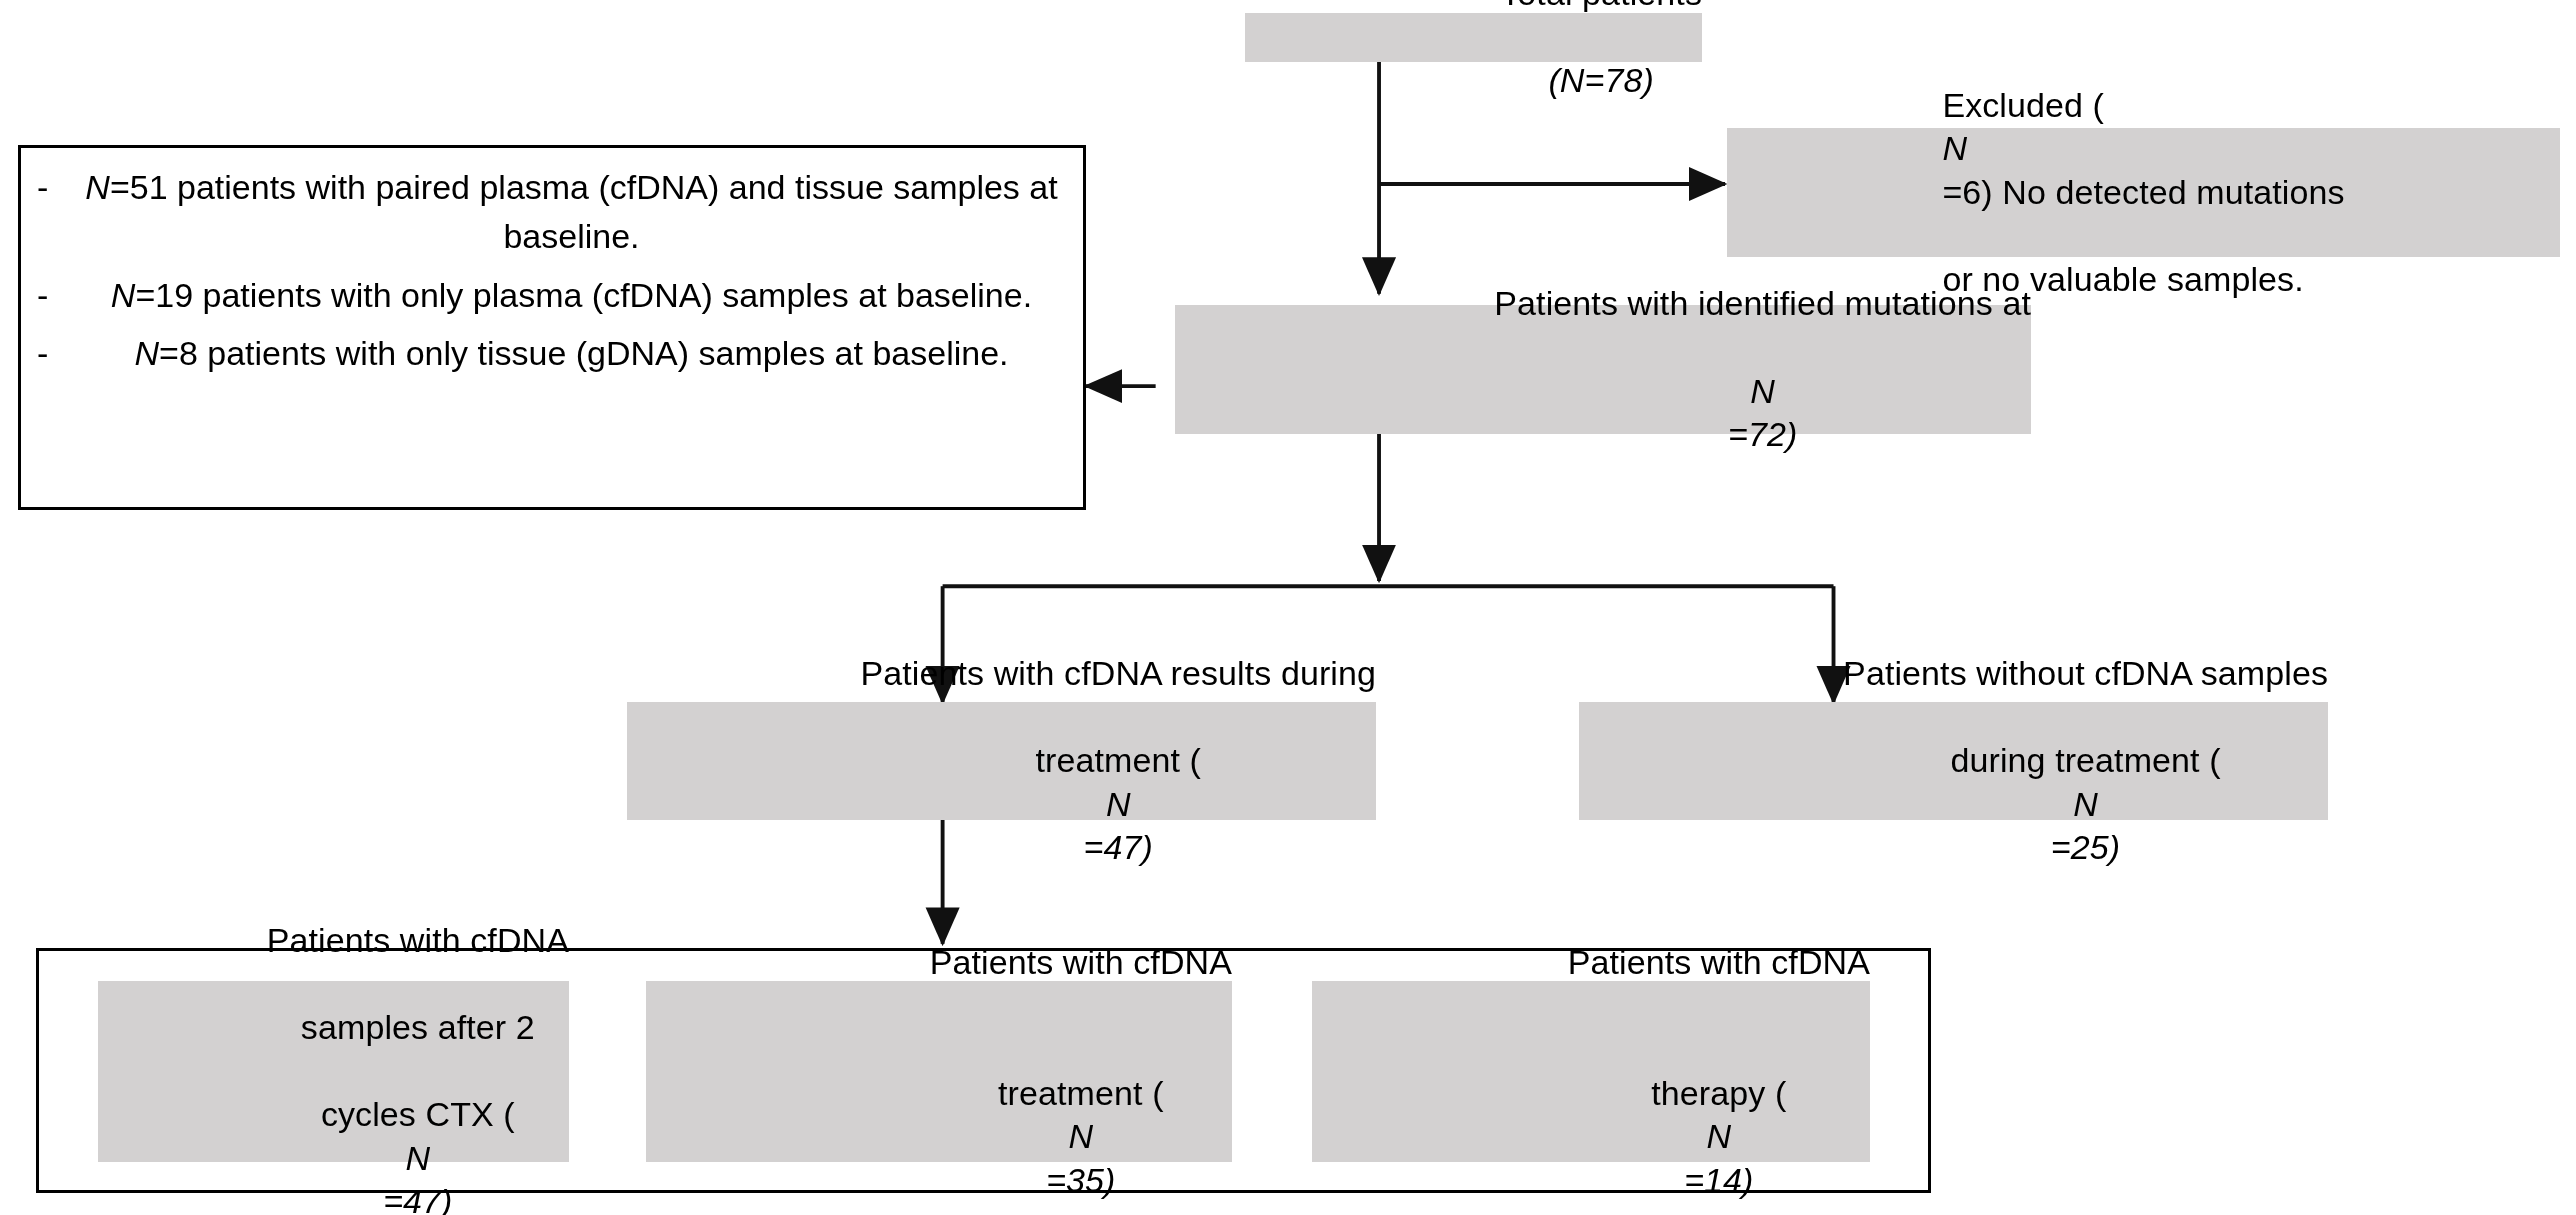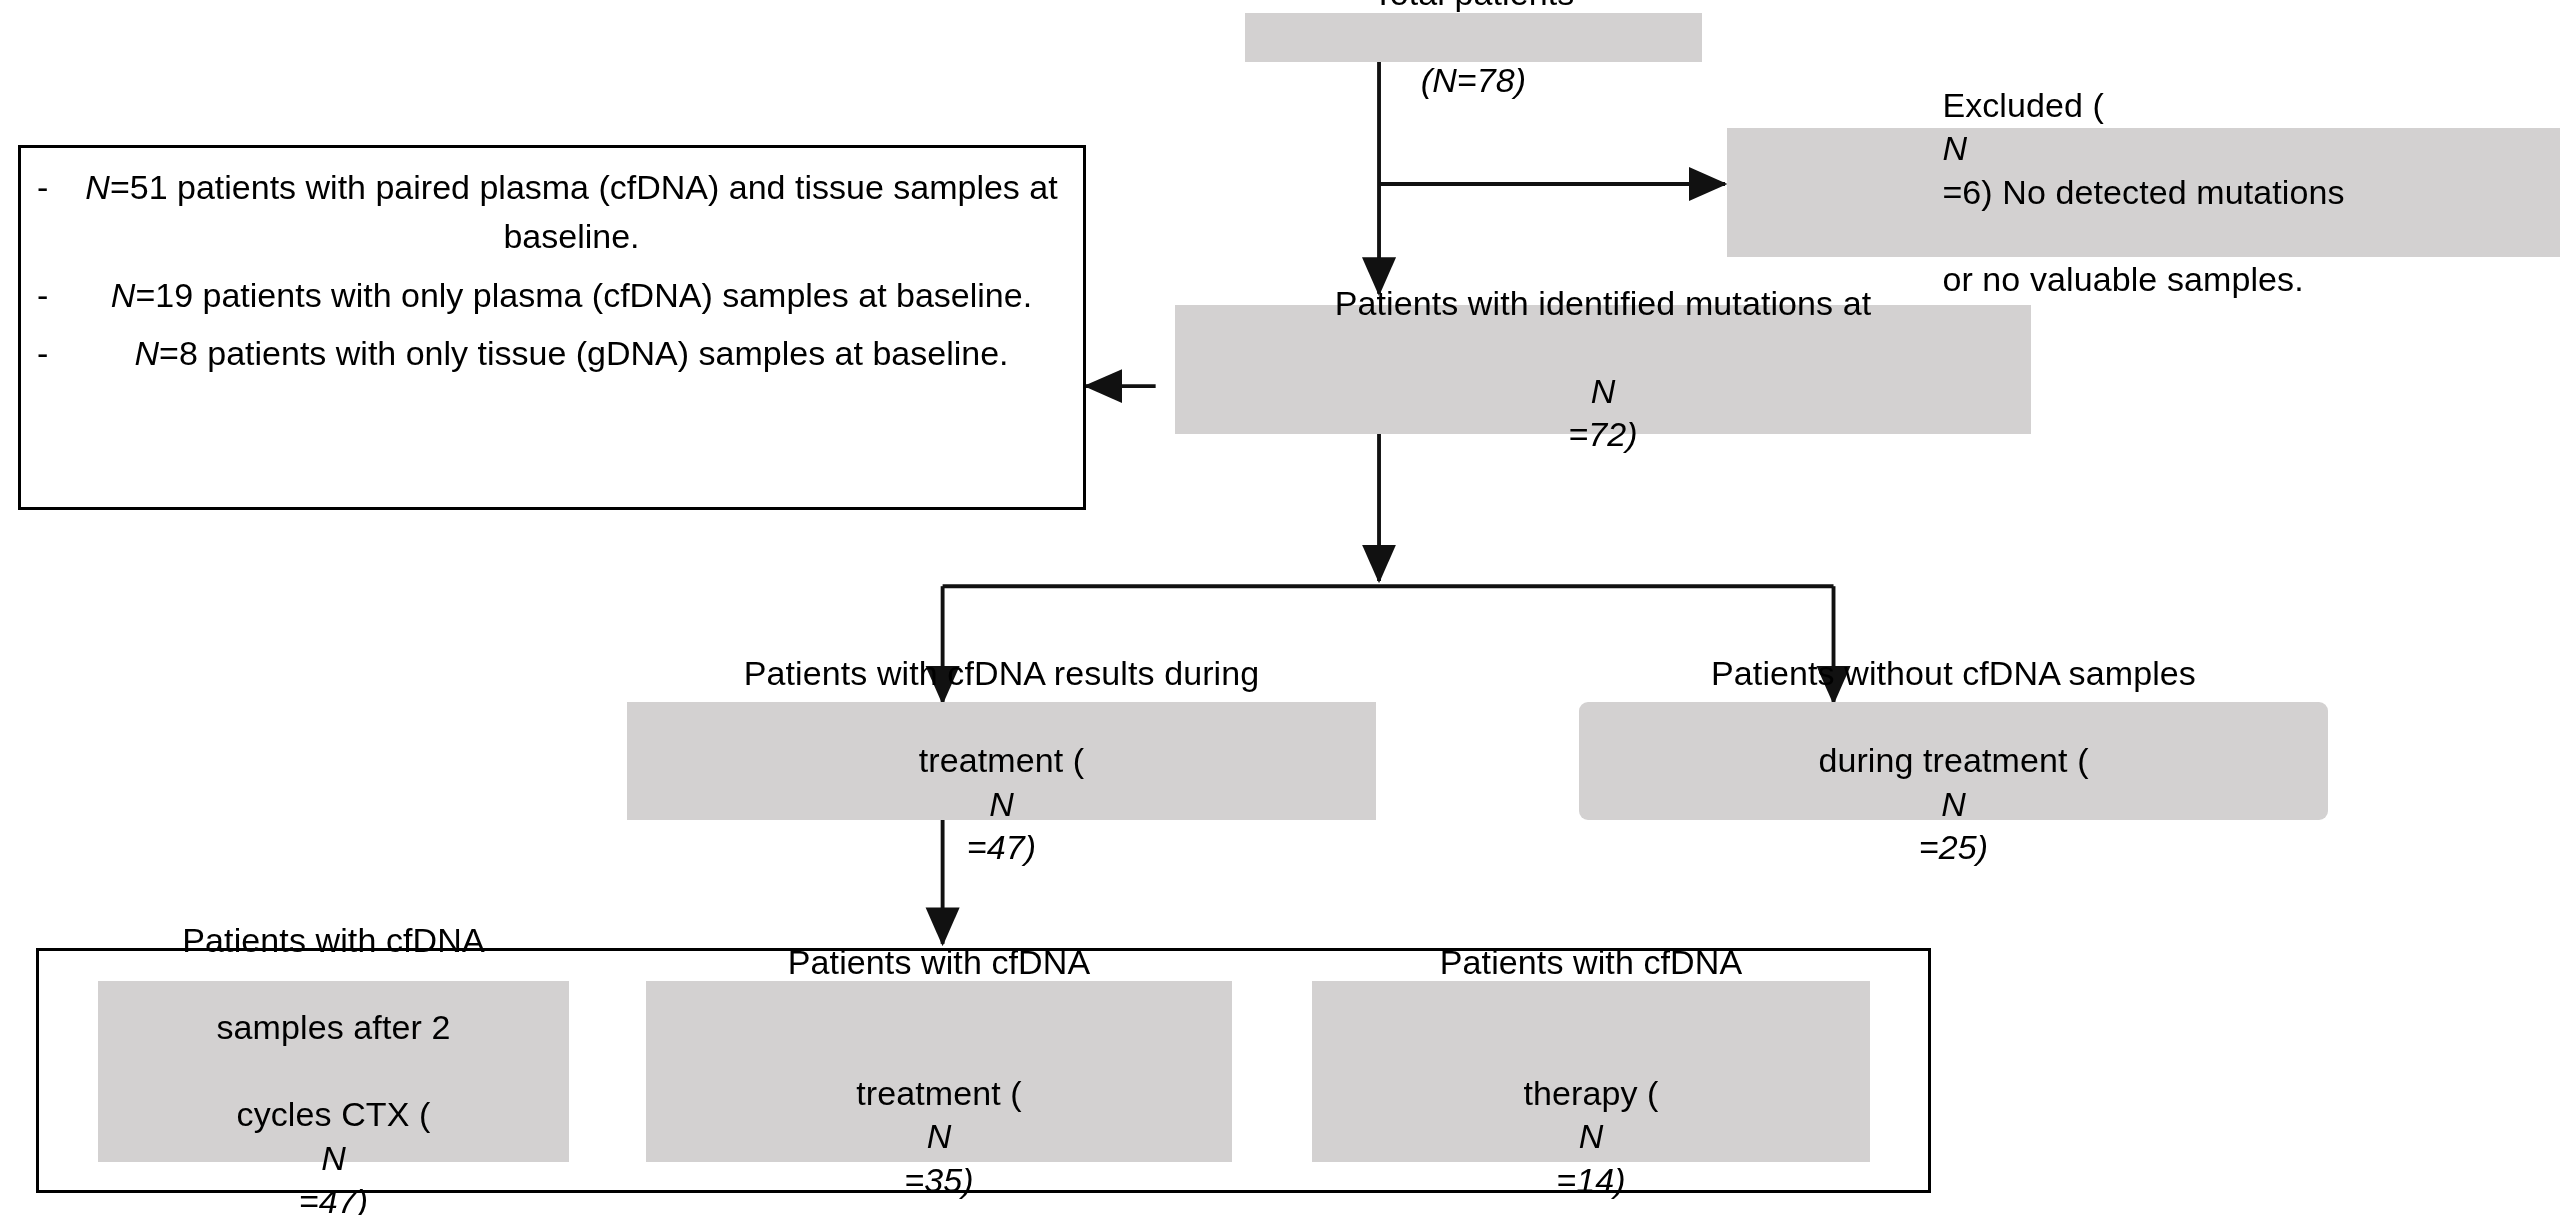--- a/index.html
+++ b/index.html
@@ -1,20 +1,20 @@
 <!DOCTYPE html>
 <html style="font-size:10.3px"><head>
 <meta charset="utf-8">
 <style>
   html,body{margin:0;padding:0;background:#ffffff;}
   body{font-family:"Liberation Sans",sans-serif;}
   #stage{position:relative;width:2576px;height:1215px;background:#fff;overflow:hidden;}
 
   .node{position:absolute;background:#d3d1d1;color:#000;
-        display:flex;align-items:center;justify-content:center;text-align:center;
+        display:flex;align-items:center;justify-content:flex-end;text-align:center;
         font-size:34px;line-height:1.28;letter-spacing:0.1px;box-sizing:border-box;}
   .node span{display:block;}
   .ital{font-style:italic;}
 
   .panel{position:absolute;background:#ffffff;border:3.2px solid #000;box-sizing:border-box;}
 
   .blist{position:absolute;box-sizing:border-box;}
   .brow{display:flex;align-items:flex-start;font-size:34px;line-height:1.45;color:#000;}
   .bmark{width:36px;flex:0 0 36px;}
   .btxt{flex:1;text-align:center;}
@@ -89,21 +89,21 @@
     </span>
   </div>
 
   <div class="node" style="left:627px;top:702px;width:749px;height:118px;">
     <span>
       <span>Patients with cfDNA results during</span><br>
       <span>treatment (</span><span class="ital">N</span><span class="ital">=47)</span>
     </span>
   </div>
 
-  <div class="node" style="left:1579px;top:702px;width:749px;height:118px;border-radius:9px;">
+  <div class="node" style="left:1579px;top:702px;width:749px;height:118px;">
     <span>
       <span>Patients without cfDNA samples</span><br>
       <span>during treatment (</span><span class="ital">N</span><span class="ital">=25)</span>
     </span>
   </div>
 
   <div class="panel" style="left:36px;top:948px;width:1895px;height:245px;"></div>
 
   <div class="node" style="left:98px;top:981px;width:471px;height:181px;">
     <span>

